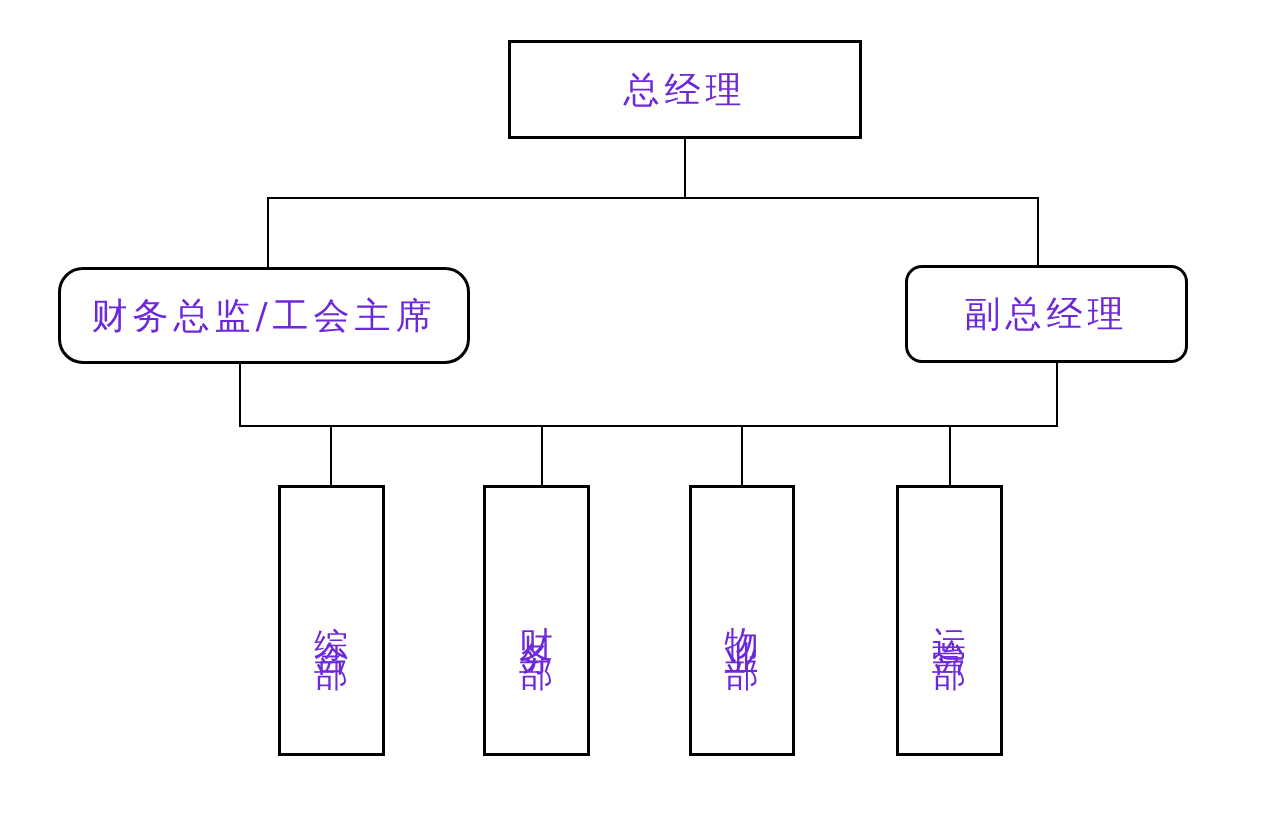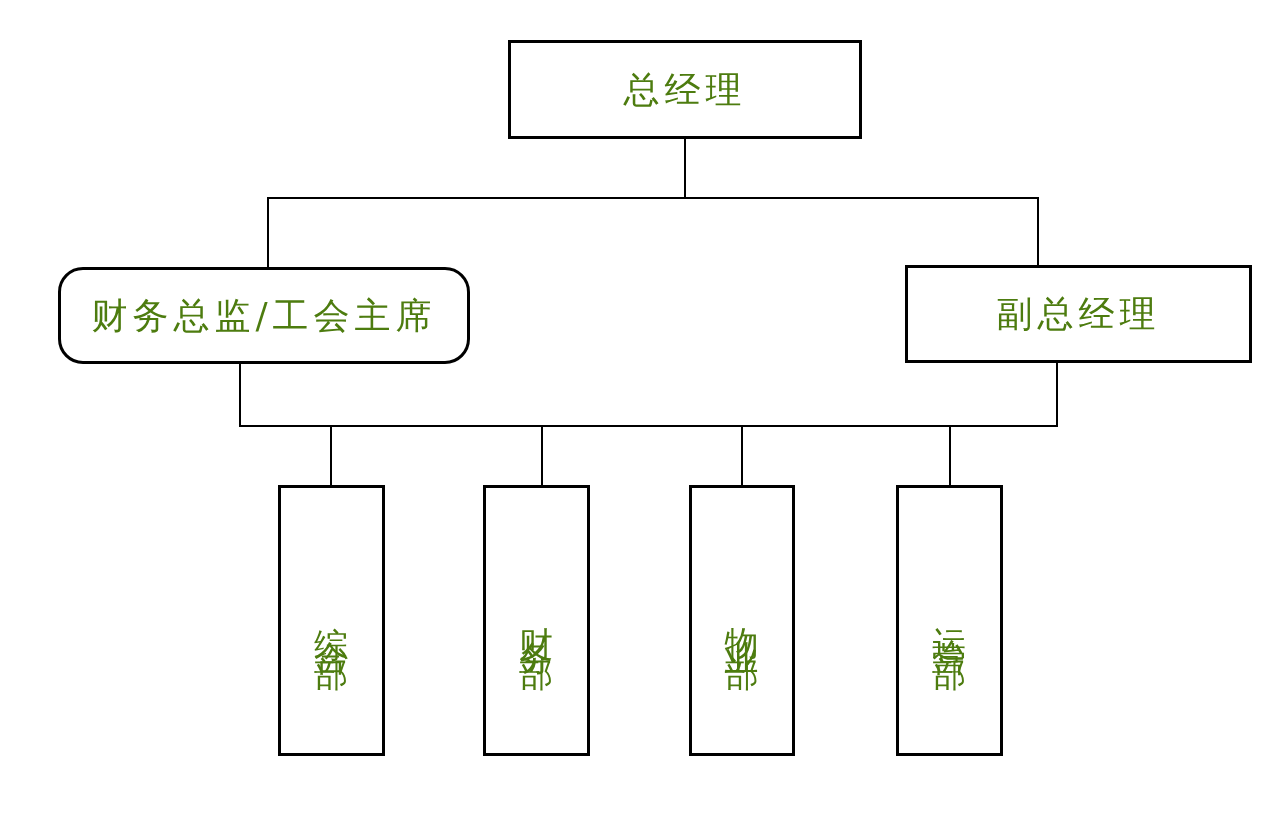--- a/index.html
+++ b/index.html
@@ -6,21 +6,21 @@
     margin: 0;
     padding: 0;
     background: #ffffff;
   }
   #canvas {
     position: relative;
     width: 1286px;
     height: 815px;
     background: #ffffff;
     font-family: "DejaVu Serif", "Liberation Serif", serif;
-    color: #4d7c0f;
+    color: #6d28d9;
     overflow: hidden;
   }
   .node {
     position: absolute;
     box-sizing: border-box;
     border: 3px solid #000000;
     background: #ffffff;
     display: flex;
     align-items: center;
     justify-content: center;
@@ -42,21 +42,21 @@
   }
   .line {
     position: absolute;
     background: #000000;
     z-index: 1;
   }
 
   
   #node-gm   { left: 508px; top: 40px;  width: 354px; height: 99px; }
   #node-cfo  { left: 58px;  top: 267px; width: 412px; height: 97px; border-radius: 25px; }
-  #node-dgm  { left: 905px; top: 265px; width: 347px; height: 98px; }
+  #node-dgm  { left: 905px; top: 265px; width: 283px; height: 98px; border-radius: 17px; }
   #node-d1   { left: 278px; top: 485px; width: 107px; height: 271px; }
   #node-d2   { left: 483px; top: 485px; width: 107px; height: 271px; }
   #node-d3   { left: 689px; top: 485px; width: 106px; height: 271px; }
   #node-d4   { left: 896px; top: 485px; width: 107px; height: 271px; }
 
   
   #ln-gm-down      { left: 684px;  top: 139px; width: 2px;   height: 59px; }
   #ln-level2-h     { left: 267px;  top: 197px; width: 772px; height: 2px;  }
   #ln-left-drop    { left: 267px;  top: 197px; width: 2px;   height: 70px; }
   #ln-right-drop   { left: 1037px; top: 197px; width: 2px;   height: 68px; }

